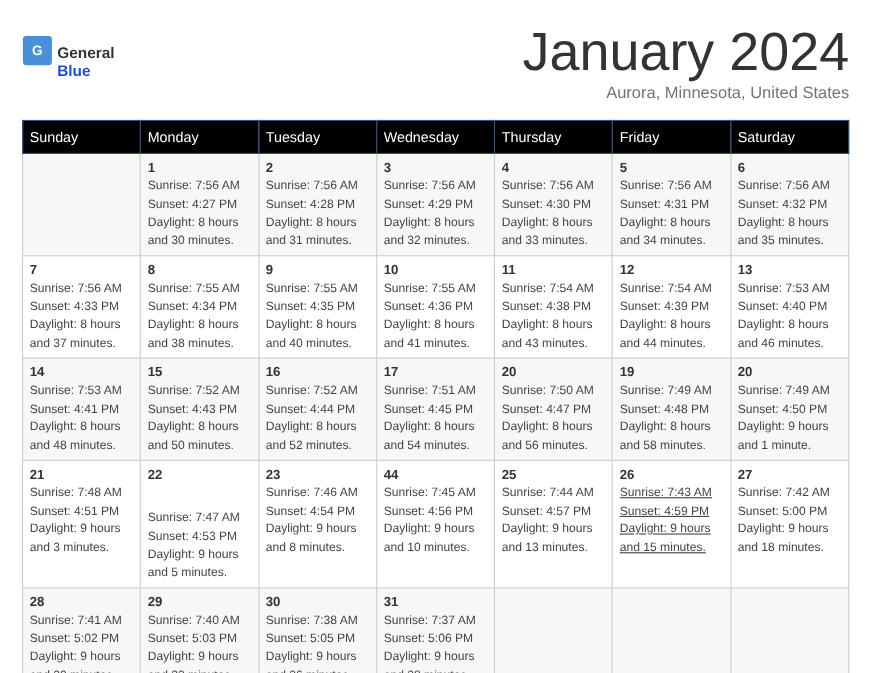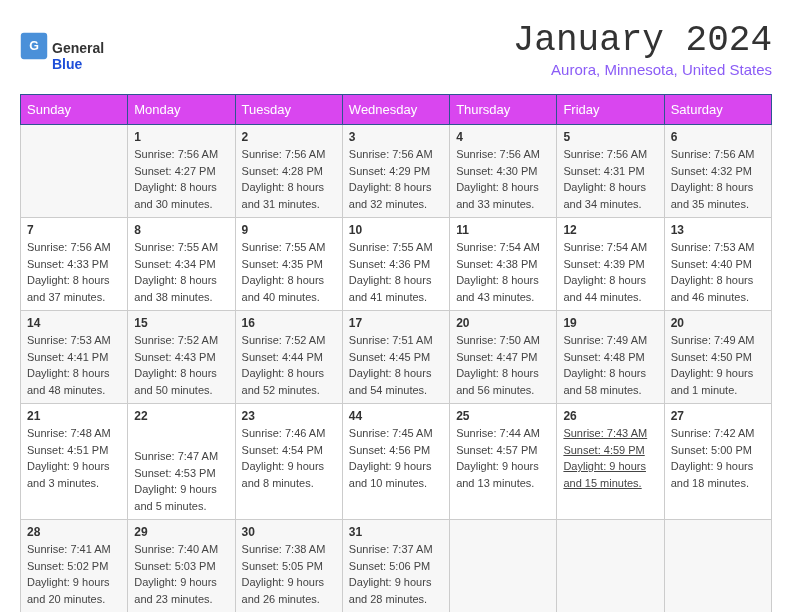--- a/index.html
+++ b/index.html
@@ -22,36 +22,35 @@
       gap: 4px;
     }
     .logo-icon {
       width: 28px;
       height: 28px;
     }
     .title-block {
       text-align: right;
     }
     .month-title {
-      font-size: 36px;
+      font-size: 49px;
       font-weight: normal;
       color: #333;
-      font-family: Liberation Mono, monospace;
     }
     .location {
       font-size: 15px;
-      color: #8b5cf6;
+      color: #737373;
     }
     table {
       width: 100%;
       border-collapse: collapse;
       font-size: 11px;
     }
     thead tr th {
-      background-color: #d946ef;
+      background-color: #000000;
       color: #fff;
       padding: 7px 6px;
       text-align: left;
       font-size: 13px;
       font-weight: normal;
       border: 1px solid #2e5590;
     }
     tbody tr td {
       border: 1px solid #ccc;
       vertical-align: top;

